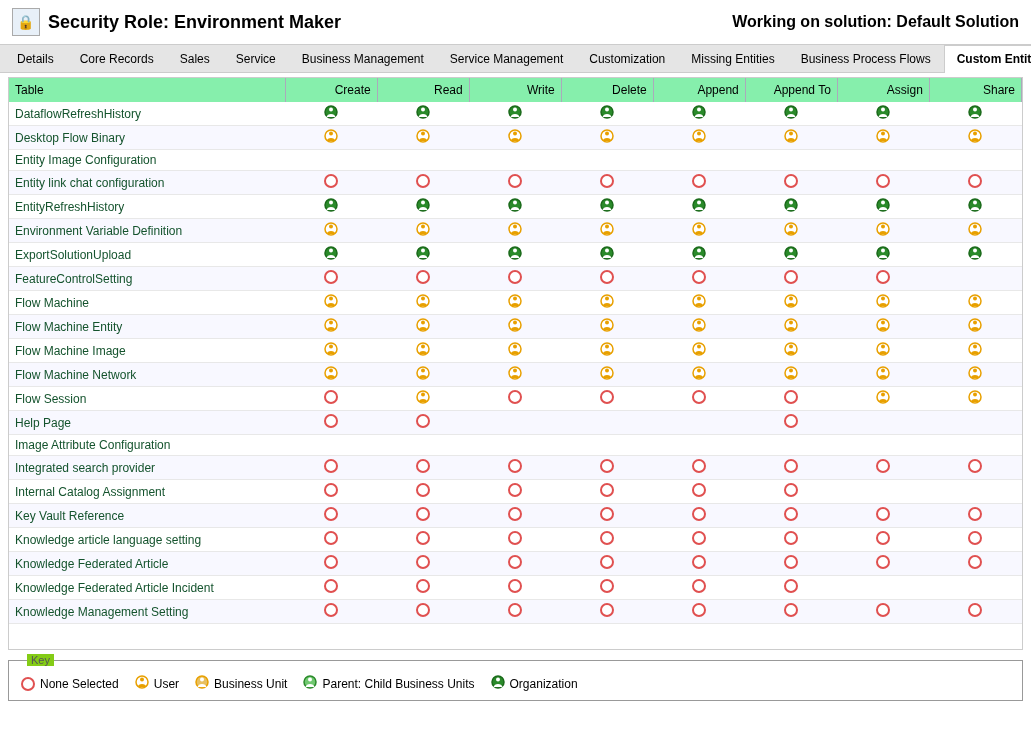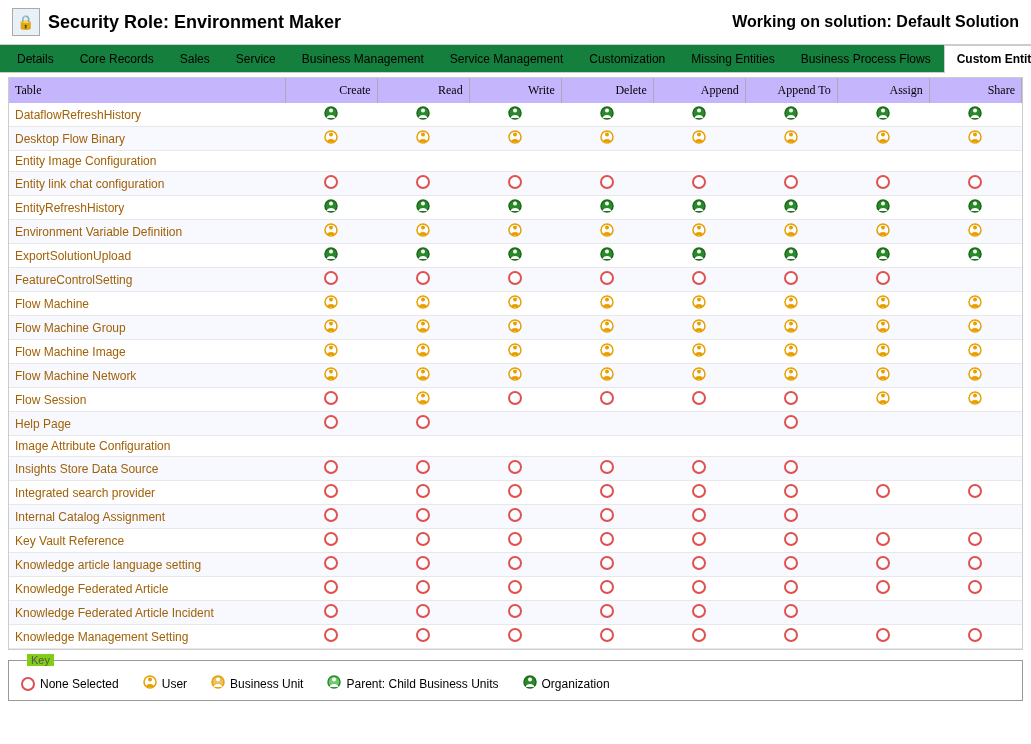--- a/index.html
+++ b/index.html
@@ -4,45 +4,45 @@
   <style>
     * { box-sizing: border-box; margin: 0; padding: 0; }
     body { font-family: 'Segoe UI', Tahoma, Geneva, Verdana, sans-serif; font-size: 12px; background: #fff; color: #000; }
     
     .header { display: flex; justify-content: space-between; align-items: center; padding: 8px 12px; border-bottom: 1px solid #ccc; }
     .header-left { display: flex; align-items: center; gap: 8px; }
     .header-icon { width: 28px; height: 28px; background: #e8f0f8; border: 1px solid #aaa; display: flex; align-items: center; justify-content: center; font-size: 14px; }
     .header-title { font-size: 18px; font-weight: bold; }
     .header-right { font-size: 16px; font-weight: bold; }
 
-    .tabs { display: flex; border-bottom: 1px solid #ccc; background: #15803d; padding: 0 4px; }
+    .tabs { display: flex; border-bottom: 1px solid #ccc; background: #e5e5e5; padding: 0 4px; }
     .tab { padding: 6px 12px; cursor: pointer; border: 1px solid transparent; border-bottom: none; font-size: 12px; white-space: nowrap; }
     .tab.active { background: #fff; border-color: #ccc; border-bottom-color: #fff; margin-bottom: -1px; font-weight: bold; }
 
     .main { display: flex; flex-direction: column; height: calc(744px - 110px); }
     
     .table-container { flex: 1; overflow-y: auto; overflow-x: hidden; border: 1px solid #ccc; margin: 4px 8px; }
     
     table { width: 100%; border-collapse: collapse; }
-    thead tr { background: #c4b5fd; font-family: Liberation Serif, serif; }
+    thead tr { background: #86efac; }
     thead th { padding: 5px 6px; text-align: left; font-weight: normal; border-right: 1px solid #aab; font-size: 12px; }
     thead th:first-child { width: 240px; }
     thead th:not(:first-child) { text-align: right; width: 80px; }
     
     tbody tr { border-bottom: 1px solid #e8e8e8; }
     tbody tr:nth-child(even) { background: #f8f8ff; }
     tbody td { padding: 3px 6px; font-size: 12px; }
     tbody td:not(:first-child) { text-align: center; }
-    tbody td:first-child { color: #a16207; cursor: pointer; }
+    tbody td:first-child { color: #14532d; cursor: pointer; }
     
     .icon-none { display: inline-block; width: 14px; height: 14px; border: 2px solid #e05050; border-radius: 50%; background: #fff; }
     
     .key-section { border: 1px solid #999; margin: 6px 8px; padding: 8px 12px; }
     .key-title { font-size: 11px; color: #555; background: #84cc16; padding: 0 4px; position: relative; top: -16px; left: 6px; display: inline-block; }
-    .key-items { display: flex; align-items: center; gap: 24px; margin-top: -8px; }
+    .key-items { display: flex; align-items: center; gap: 16px; margin-top: -8px; }
     .key-item { display: flex; align-items: center; gap: 5px; font-size: 12px; }
   </style>
 </head>
 <body>
 
 <div class="header">
   <div class="header-left">
     <div class="header-icon">🔒</div>
     <span class="header-title">Security Role: Environment Maker</span>
   </div>
@@ -364,21 +364,21 @@
                   <circle cx="7" cy="4.5" r="2" fill="#e8a000"></circle>
                   <path d="M2.5 12 Q3.5 9 7 9 Q10.5 9 11.5 12" fill="#e8a000"></path>
                 </svg></span></td>
             <td><span><svg width="14" height="14" viewBox="0 0 14 14">
                   <circle cx="7" cy="7" r="6" fill="white" stroke="#e8a000" stroke-width="1.5"></circle>
                   <circle cx="7" cy="4.5" r="2" fill="#e8a000"></circle>
                   <path d="M2.5 12 Q3.5 9 7 9 Q10.5 9 11.5 12" fill="#e8a000"></path>
                 </svg></span></td>
           </tr>
           <tr>
-            <td>Flow Machine Group</td>
+            <td>Flow Machine Entity</td>
             <td><span><svg width="14" height="14" viewBox="0 0 14 14">
                   <circle cx="7" cy="7" r="6" fill="white" stroke="#e8a000" stroke-width="1.5"></circle>
                   <circle cx="7" cy="4.5" r="2" fill="#e8a000"></circle>
                   <path d="M2.5 12 Q3.5 9 7 9 Q10.5 9 11.5 12" fill="#e8a000"></path>
                 </svg></span></td>
             <td><span><svg width="14" height="14" viewBox="0 0 14 14">
                   <circle cx="7" cy="7" r="6" fill="white" stroke="#e8a000" stroke-width="1.5"></circle>
                   <circle cx="7" cy="4.5" r="2" fill="#e8a000"></circle>
                   <path d="M2.5 12 Q3.5 9 7 9 Q10.5 9 11.5 12" fill="#e8a000"></path>
                 </svg></span></td>
@@ -534,31 +534,20 @@
             <td></td>
           </tr>
           <tr>
             <td>Image Attribute Configuration</td>
             <td></td>
             <td></td>
             <td></td>
             <td></td>
             <td></td>
             <td></td>
-            <td></td>
-            <td></td>
-          </tr>
-          <tr>
-            <td>Insights Store Data Source</td>
-            <td><span class="icon-none"></span></td>
-            <td><span class="icon-none"></span></td>
-            <td><span class="icon-none"></span></td>
-            <td><span class="icon-none"></span></td>
-            <td><span class="icon-none"></span></td>
-            <td><span class="icon-none"></span></td>
             <td></td>
             <td></td>
           </tr>
           <tr>
             <td>Integrated search provider</td>
             <td><span class="icon-none"></span></td>
             <td><span class="icon-none"></span></td>
             <td><span class="icon-none"></span></td>
             <td><span class="icon-none"></span></td>
             <td><span class="icon-none"></span></td>

